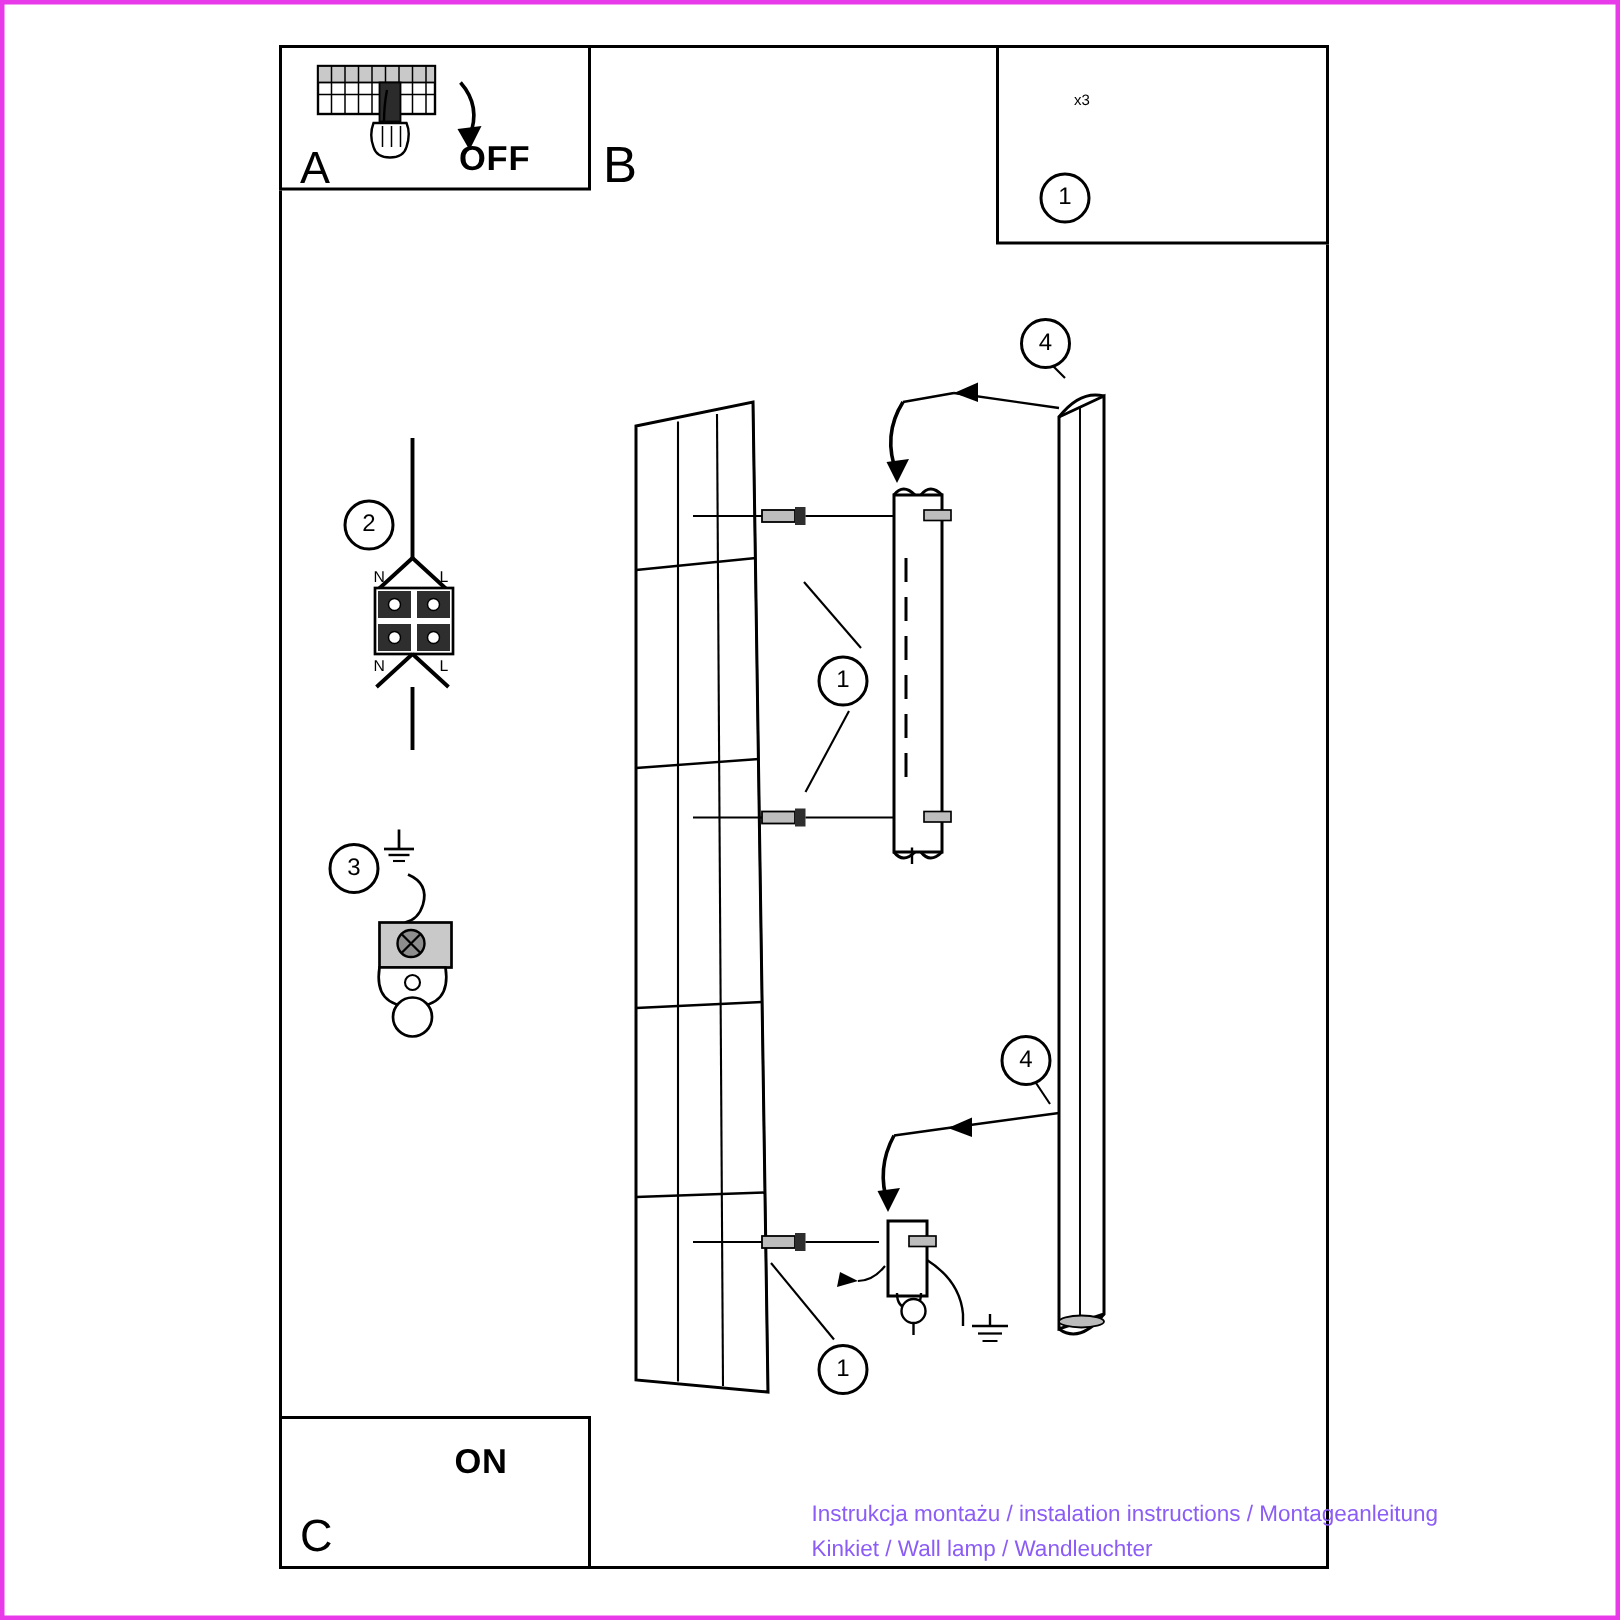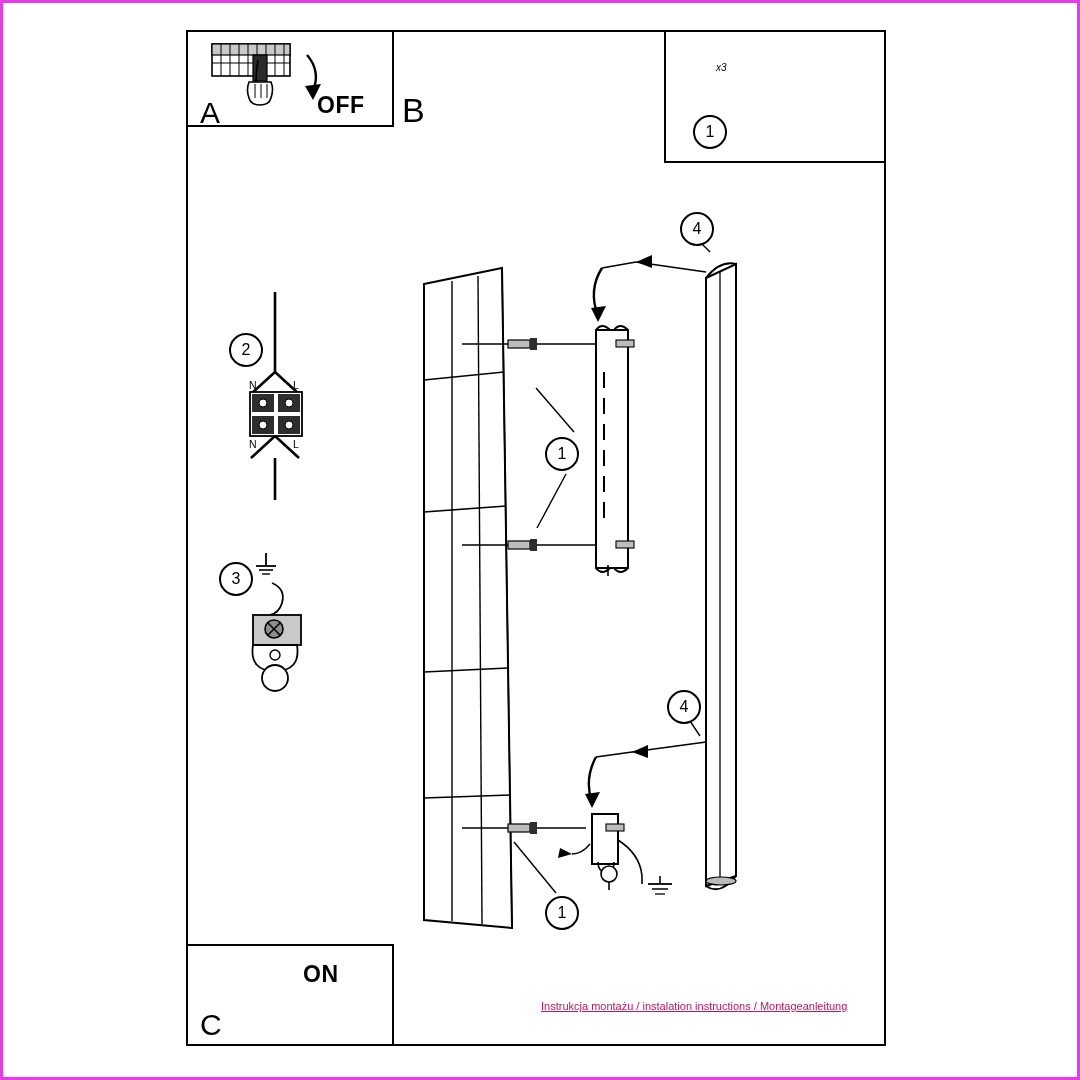--- a/index.html
+++ b/index.html
@@ -15,30 +15,30 @@
   #panel-a{left:186px;top:30px;width:208px;height:97px;}
   #panel-top-right{left:664px;top:30px;width:222px;height:133px;}
   #panel-c{left:186px;top:944px;width:208px;height:102px;}
 
   .big-letter{position:absolute;font-size:30px;line-height:1;color:#000;}
   #letter-a{left:200px;top:98px;}
   #letter-b{left:402px;top:93px;font-size:34px;}
   #letter-c{left:200px;top:1010px;}
 
   .word{position:absolute;font-size:23px;font-weight:bold;letter-spacing:.5px;color:#000;}
-  #word-off{left:317px;top:92px;}
+  #word-off{left:306px;top:92px;}
   #word-on{left:303px;top:961px;}
 
   .callout{position:absolute;width:30px;height:30px;border:2px solid #000;border-radius:50%;
            display:flex;align-items:center;justify-content:center;font-size:16px;background:#fff;color:#000;}
 
-  .caption{position:absolute;left:541px;top:998px;font-size:11px;line-height:1.55;color:#be185d;white-space:nowrap;text-decoration:underline;}
+  .caption{position:absolute;left:541px;top:998px;font-size:15px;line-height:1.55;color:#8b5cf6;white-space:nowrap;}
 
   svg{position:absolute;left:0;top:0;overflow:visible;}
-  .xlabel{position:absolute;font-size:10px;color:#000;font-style:italic;}
+  .xlabel{position:absolute;font-size:10px;color:#000;}
   .terminal-lbl{position:absolute;font-size:10.5px;color:#000;}
 </style>
 </head>
 <body>
 
 <div class="trim"></div>
 
 <div class="sheet"></div>
 
 <div class="panel" id="panel-a"></div>
@@ -279,13 +279,14 @@
 <div class="callout" style="left:693px;top:115px;">1</div>
 <div class="callout" style="left:229px;top:333px;">2</div>
 <div class="callout" style="left:219px;top:562px;">3</div>
 <div class="callout" style="left:545px;top:437px;">1</div>
 <div class="callout" style="left:545px;top:896px;">1</div>
 <div class="callout" style="left:680px;top:212px;">4</div>
 <div class="callout" style="left:667px;top:690px;">4</div>
 
 <div class="caption">
   <div>Instrukcja montażu / instalation instructions / Montageanleitung</div>
+  <div>Kinkiet / Wall lamp / Wandleuchter</div>
 </div>
 
 </body></html>

